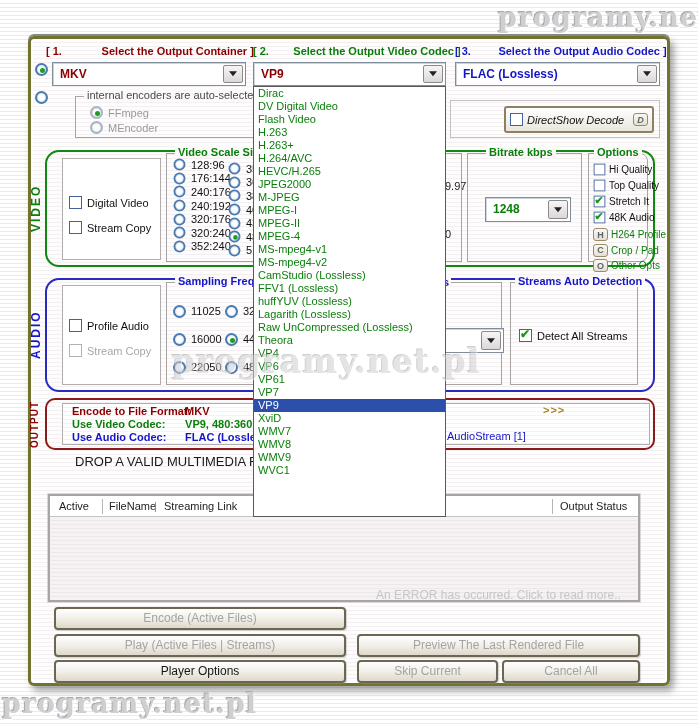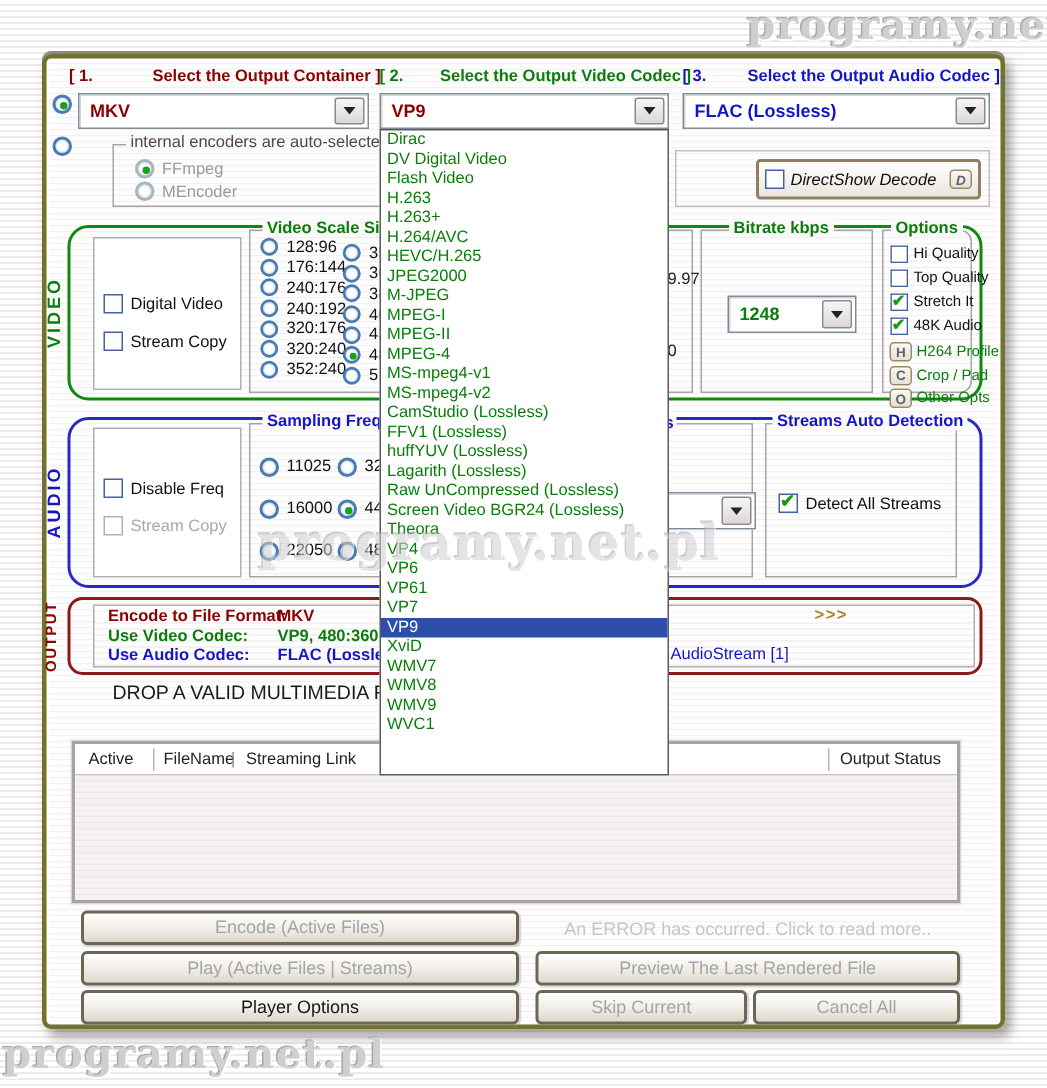--- a/index.html
+++ b/index.html
@@ -277,21 +277,21 @@
       </div>
     </div>
 </div>
 
 <div class="abs secbox" style="left:45px; top:278px; width:610px; height:114px; border-color:#2a2ac2;"></div>
 <div class="abs sidelabel blue" style="left:29px; top:280px; height:110px;">AUDIO</div>
 
 <div class="abs panel" style="left:62px; top:285px; width:99px; height:100px;"></div>
 <div class="abs row" style="left:69px; top:319px; z-index:6;">
   <span class="cb"></span>
-  <span>Disable Freq</span>
+  <span>Profile Audio</span>
 </div>
 <div class="abs row" style="left:69px; top:344px; z-index:6; color:#a8a8a8;">
   <span class="cb dim"></span>
   <span>Stream Copy</span>
 </div>
 
 <div class="abs grp" style="left:166px; top:282px; width:184px; height:103px;">
   <span class="grp-title blue">Sampling Freq</span>
   <div style="position:absolute; left:6px; top:14px;">
 
@@ -376,21 +376,21 @@
     <span class="abs thead" style="left:59px; top:4px;">FileName</span>
     <span class="abs thead" style="left:104px; top:4px; color:#888;">|</span>
     <span class="abs thead" style="left:114px; top:4px;">Streaming Link</span>
     <span class="abs vsep" style="left:502px; top:3px; height:15px;"></span>
     <span class="abs thead" style="left:510px; top:4px;">Output Status</span>
   </div>
   <div style="height:83px; background:repeating-linear-gradient(180deg,#f6f2f3 0 3px,#ece7e9 3px 4px);"></div>
 </div>
 
 <div class="abs btn" style="left:54px; top:607px; width:292px; height:23px;">Encode (Active Files)</div>
-<div class="abs" style="left:357px; top:612px; width:283px; text-align:center; font-size:12px; color:#c6c6c6; z-index:5;">An ERROR has occurred. Click to read more..</div>
+<div class="abs" style="left:357px; top:588px; width:283px; text-align:center; font-size:12px; color:#c6c6c6; z-index:5;">An ERROR has occurred. Click to read more..</div>
 
 <div class="abs btn" style="left:54px; top:634px; width:292px; height:23px;">Play (Active Files | Streams)</div>
 <div class="abs btn" style="left:357px; top:634px; width:283px; height:23px;">Preview The Last Rendered File</div>
 
 <div class="abs btn enabled" style="left:54px; top:660px; width:292px; height:23px;">Player Options</div>
 <div class="abs btn" style="left:357px; top:660px; width:141px; height:23px;">Skip Current</div>
 <div class="abs btn" style="left:502px; top:660px; width:138px; height:23px;">Cancel All</div>
 
 <div class="abs dropdown">
   <div>
@@ -427,21 +427,20 @@
       <div class="dd-item">CamStudio (Lossless)</div>
 
       <div class="dd-item">FFV1 (Lossless)</div>
 
       <div class="dd-item">huffYUV (Lossless)</div>
 
       <div class="dd-item">Lagarith (Lossless)</div>
 
       <div class="dd-item">Raw UnCompressed (Lossless)</div>
 
-      <div class="dd-item">Screen Video BGR24 (Lossless)</div>
 
       <div class="dd-item">Theora</div>
 
       <div class="dd-item">VP4</div>
 
       <div class="dd-item">VP6</div>
 
       <div class="dd-item">VP61</div>
 
       <div class="dd-item">VP7</div>

